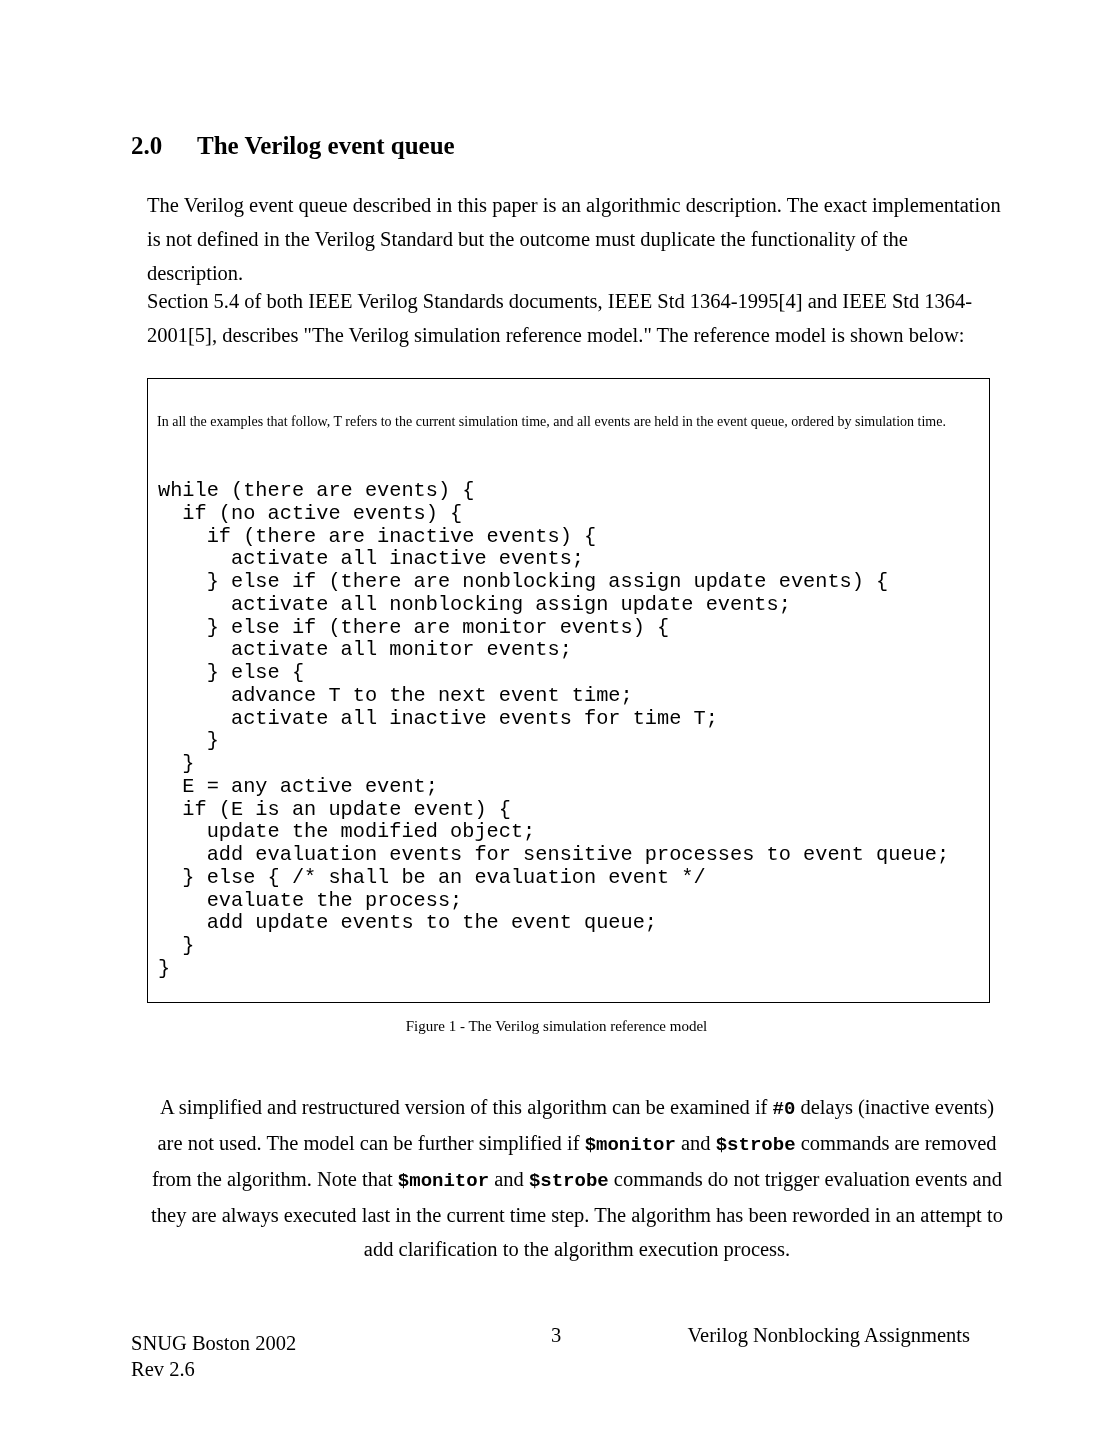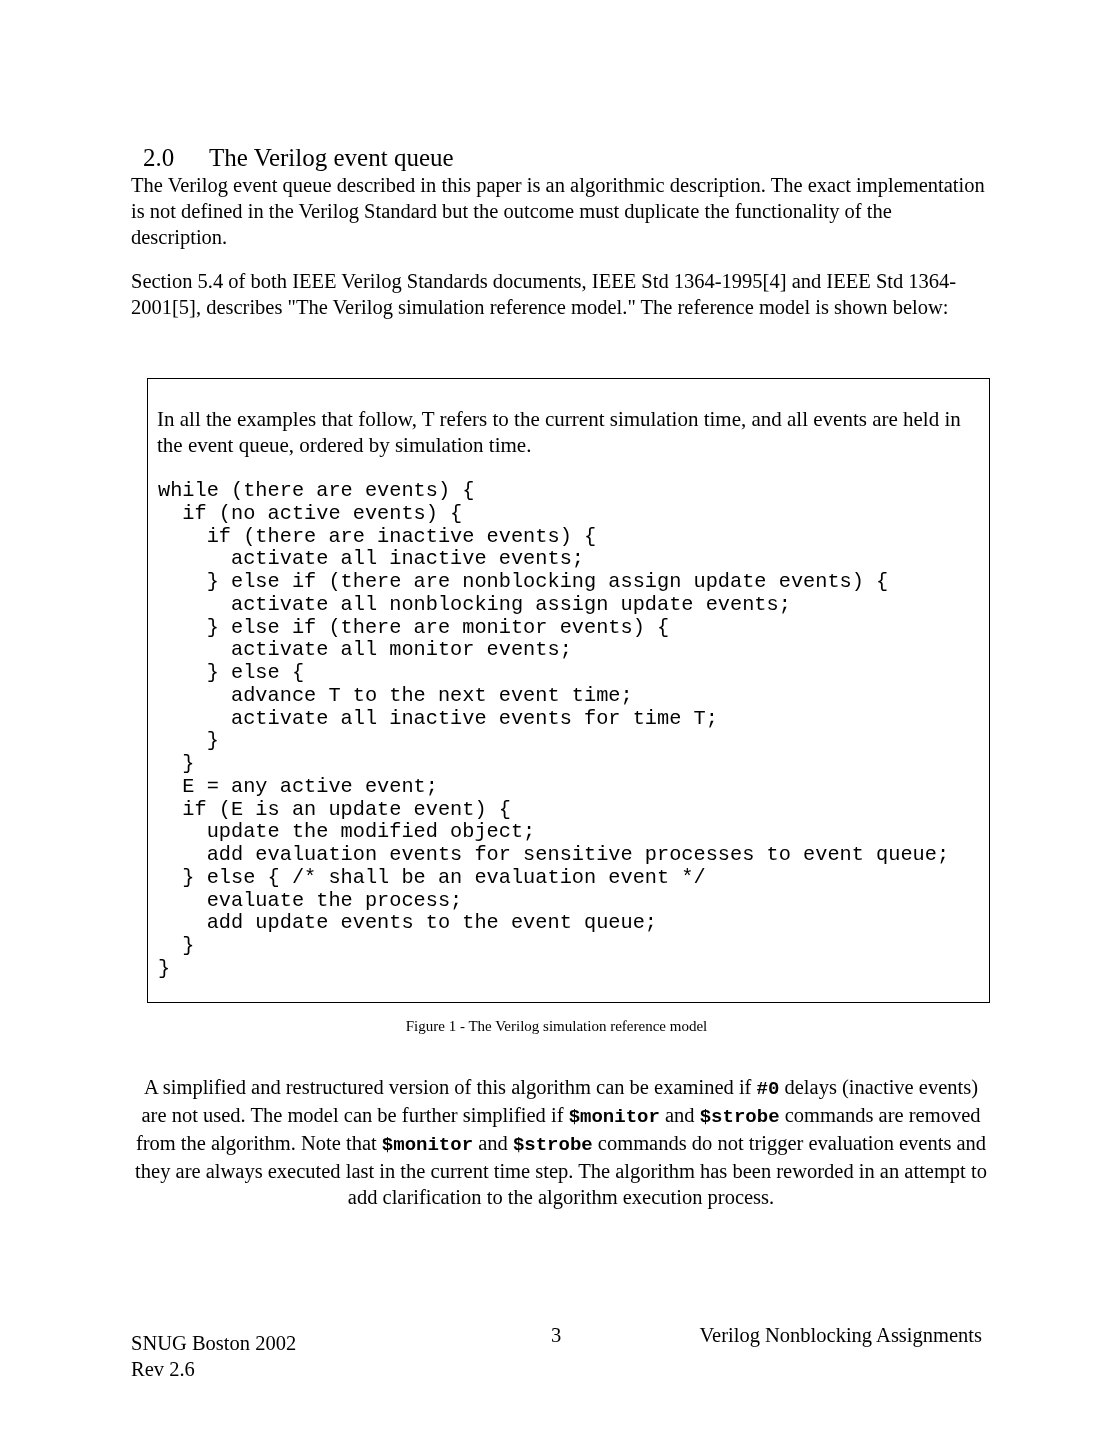--- a/index.html
+++ b/index.html
@@ -2,55 +2,55 @@
 <html><head>
   <meta charset="utf-8">
   <style>
     html, body { margin: 0; padding: 0; background: #ffffff; }
     body {
       width: 1113px; height: 1440px; position: relative; overflow: hidden;
       font-family: "Liberation Serif", serif; color: #000;
     }
     .heading {
       position: absolute; left: 131px; top: 130px;
-      font-size: 25px; font-weight: normal; margin: 12px; line-height: 32px;
+      font-size: 25px; font-weight: bold; margin: 0; line-height: 32px;
     }
     .heading .num { display: inline-block; width: 66px; }
     .para {
       position: absolute; left: 131px; width: 860px;
-      font-size: 20.5px; line-height: 26px; margin: 0;
+      font-size: 20.5px; line-height: 34px; margin: 16px;
     }
     #p1 { top: 172px; }
     #p2 { top: 268px; }
     #p3 { top: 1074px; width: 860px; text-align: center; }
     .mono { font-family: "Liberation Mono", monospace; font-weight: bold; font-size: 19px; }
     .figbox {
       position: absolute; left: 147px; top: 378px; width: 843px; height: 625px;
       border: 1px solid #000; box-sizing: border-box;
     }
     .figbox .intro {
       position: absolute; left: 9px; top: 27px; width: 830px;
-      font-size: 21px; line-height: 26px; margin: 0;
+      font-size: 14px; line-height: 32px; margin: 0;
     }
     .figbox pre {
       position: absolute; left: 10px; top: 101px; margin: 0;
       font-family: "Liberation Mono", monospace; font-weight: normal;
       font-size: 20.3px; line-height: 22.75px; white-space: pre;
     }
     .caption {
       position: absolute; left: 0; width: 1113px; top: 1015px; text-align: center;
       font-size: 15px; line-height: 22px;
     }
     .footer {
       position: absolute; top: 1322px; left: 131px; width: 851px;
       font-size: 20.5px; line-height: 26px;
     }
     .footer .left { position: absolute; left: 0; top: 8px; }
     .footer .center { position: absolute; left: 420px; top: 0; }
-    .footer .right { position: absolute; right: 0; top: 0; text-align: right; }
+    .footer .right { position: absolute; right: 12px; top: 0; text-align: right; }
   </style>
 </head>
 <body>
 
 <h2 class="heading"><span class="num">2.0</span><span>The Verilog event queue</span></h2>
 
 <p class="para" id="p1">The Verilog event queue described in this paper is an algorithmic description. The exact implementation is not defined in the Verilog Standard but the outcome must duplicate the functionality of the description.</p>
 
 <p class="para" id="p2">Section 5.4 of both IEEE Verilog Standards documents, IEEE Std 1364-1995[4] and IEEE Std 1364-2001[5], describes "The Verilog simulation reference model." The reference model is shown below:</p>
 

